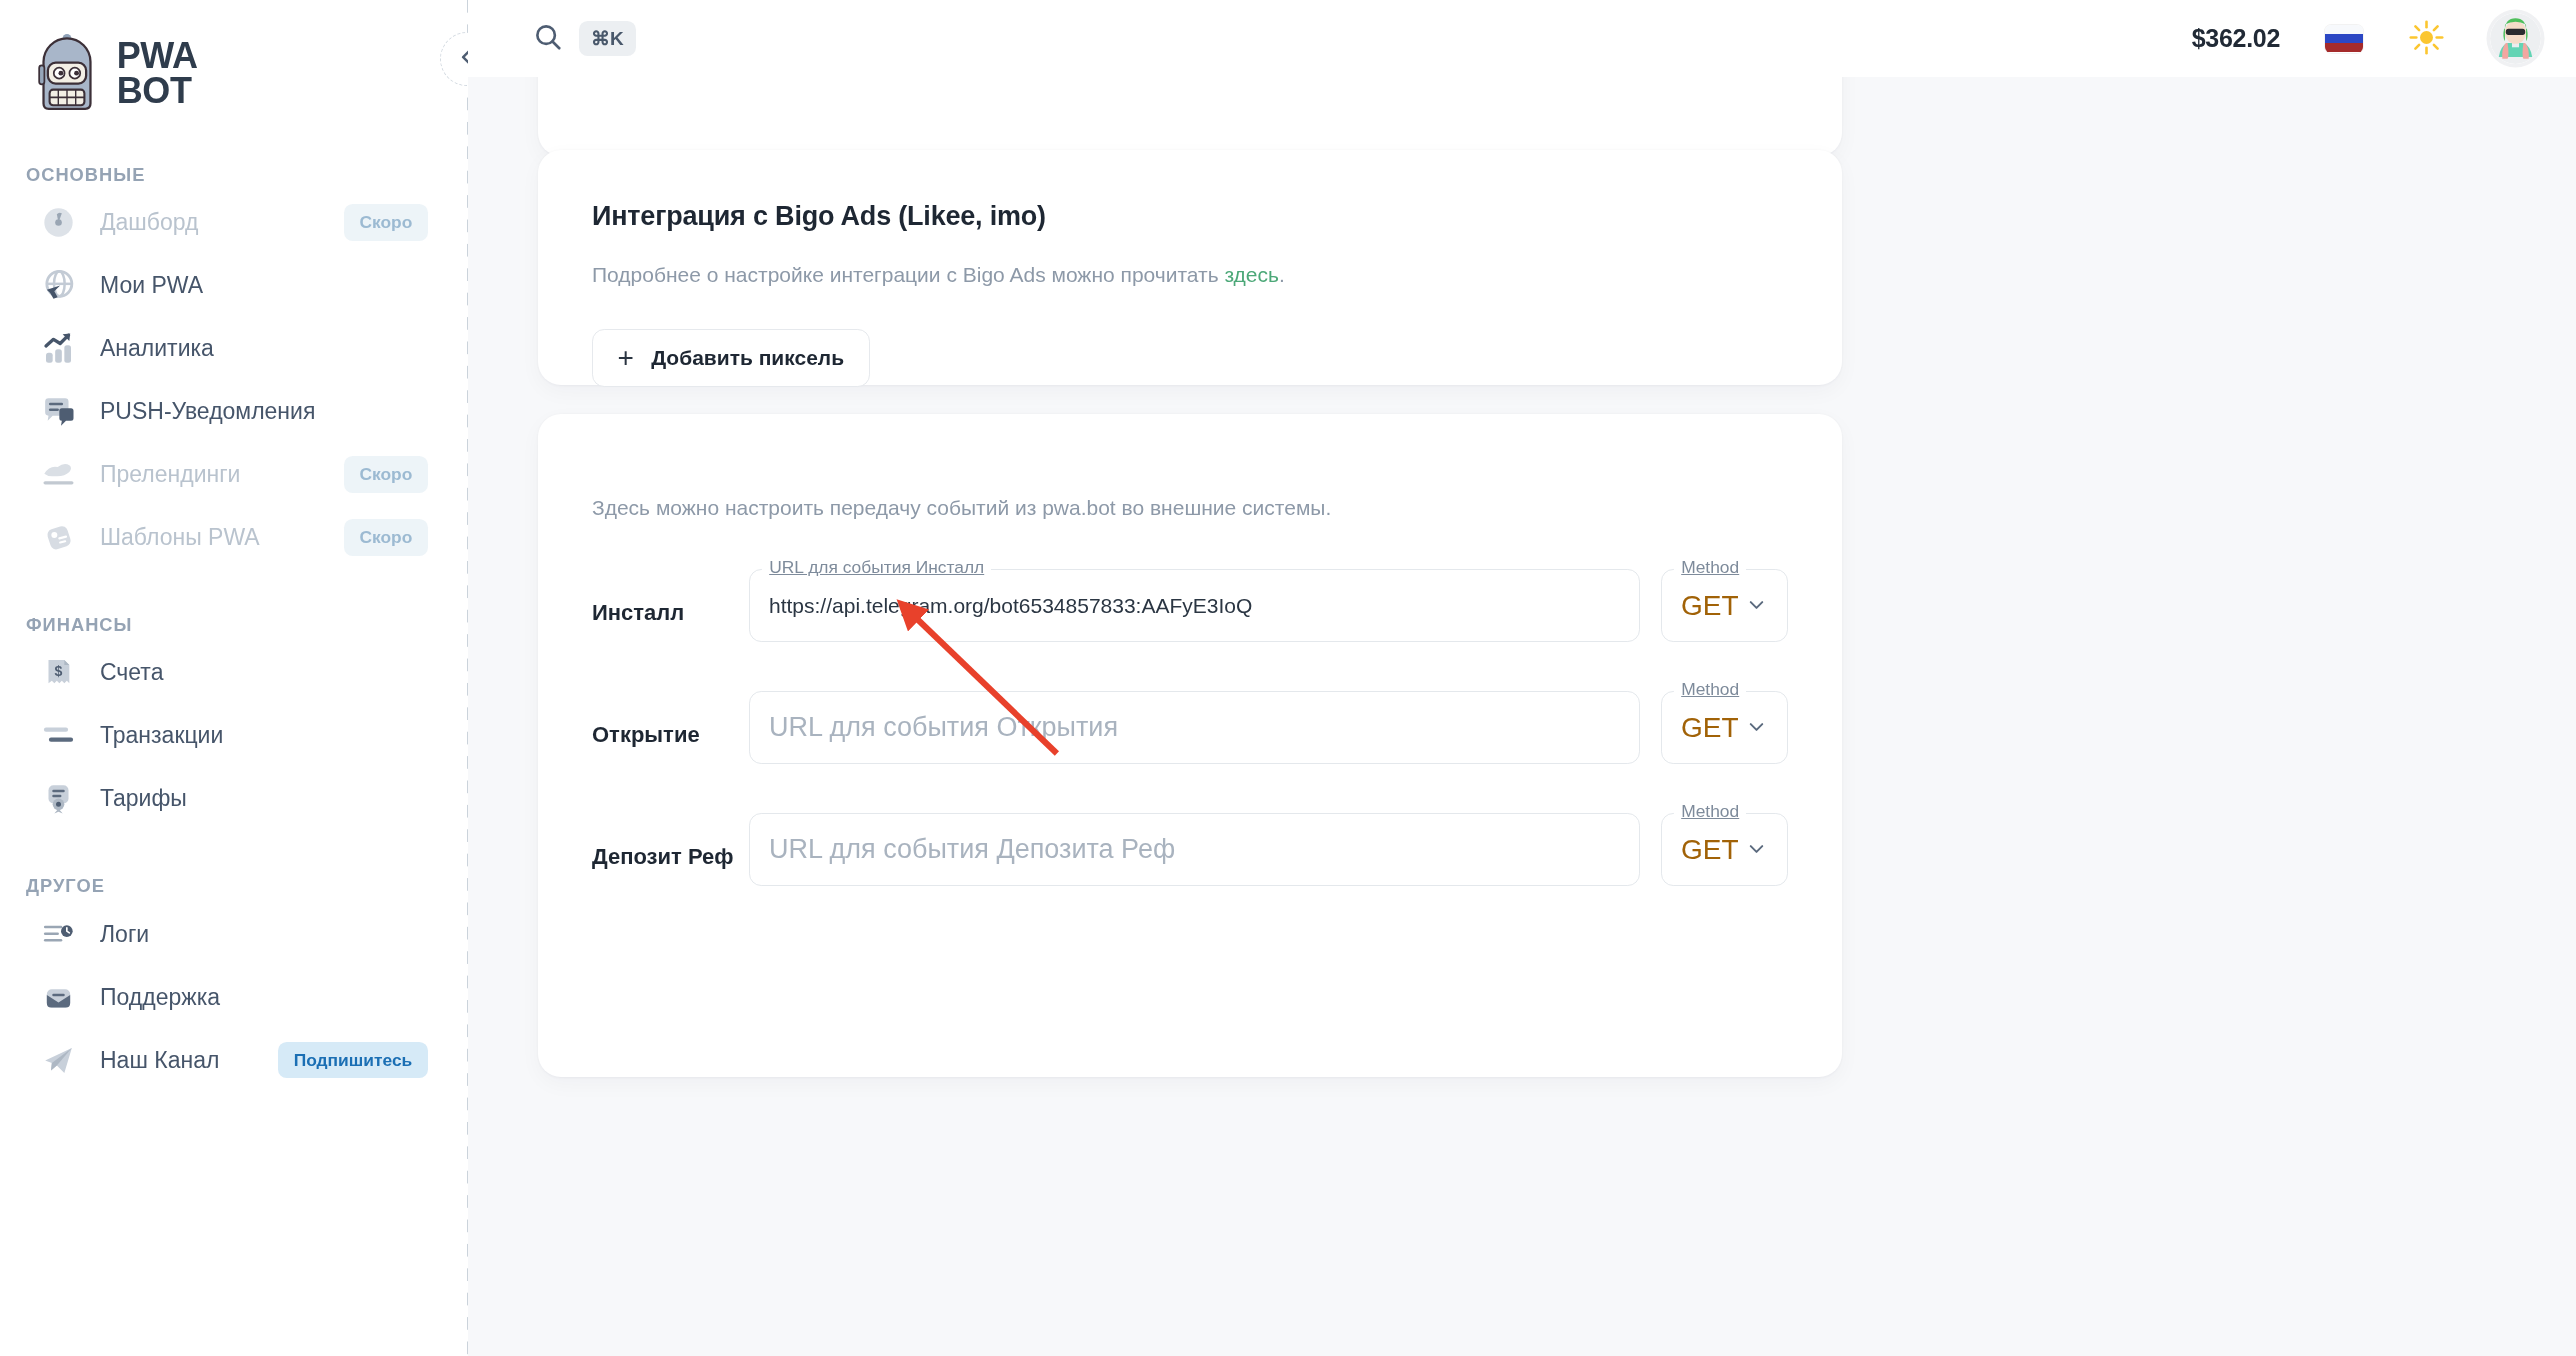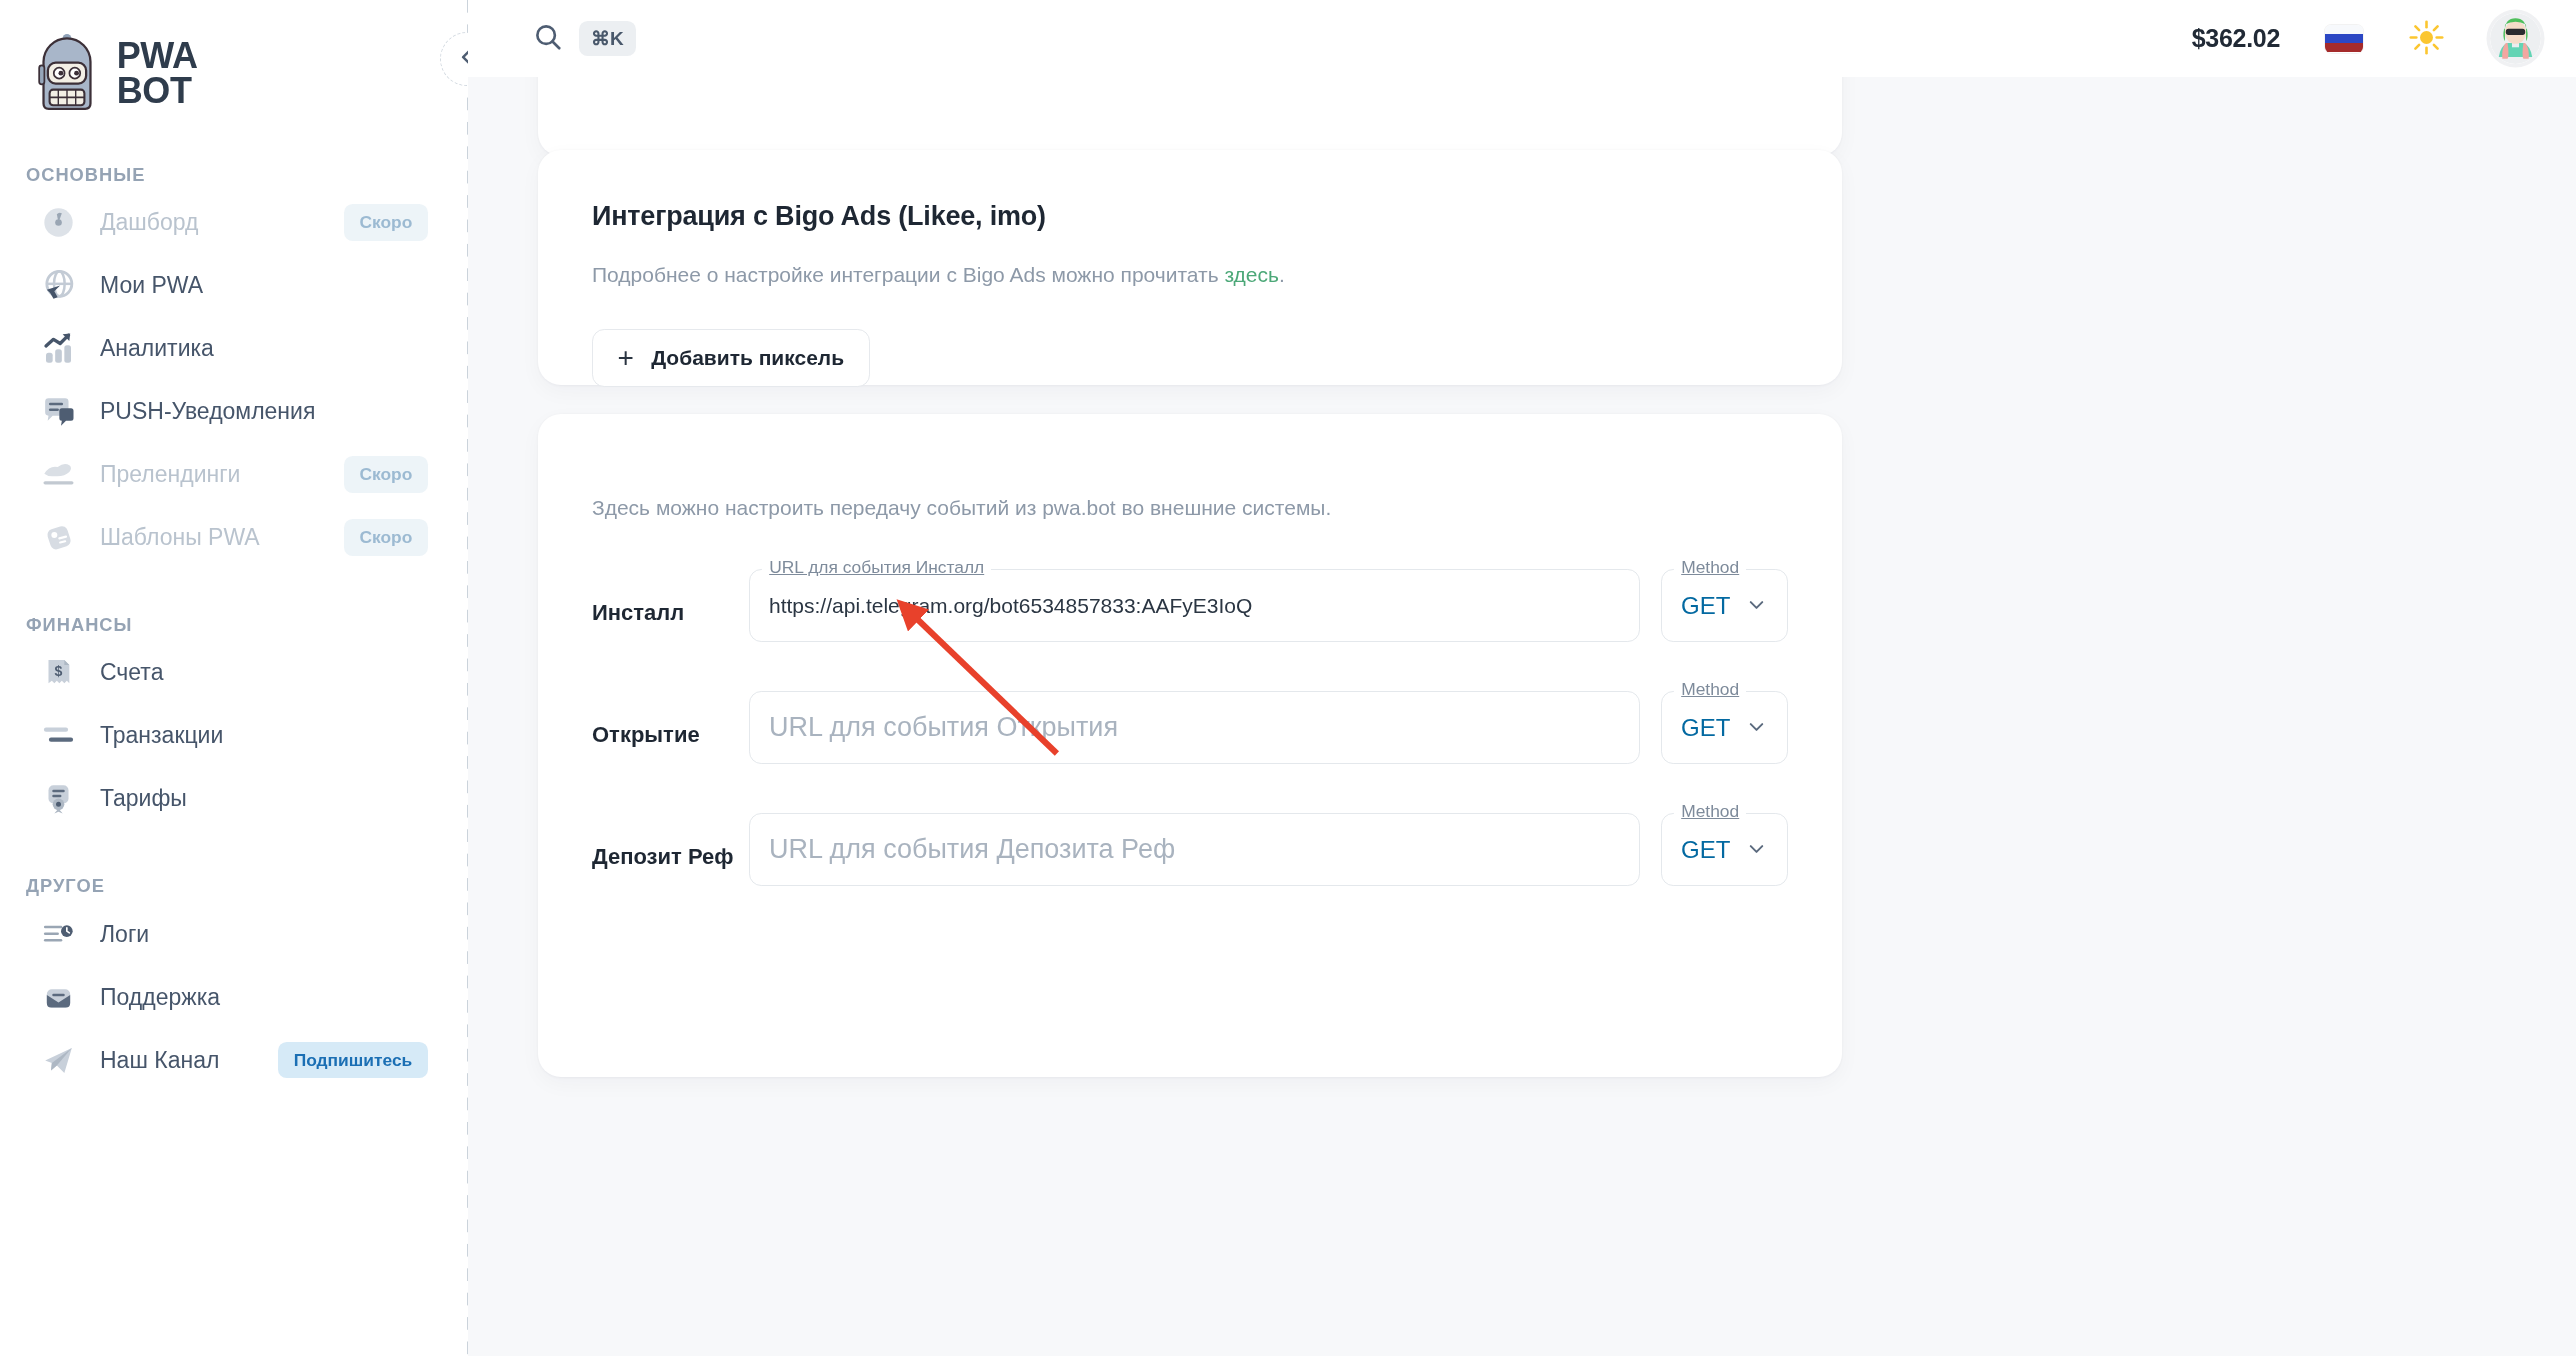--- a/index.html
+++ b/index.html
@@ -130,21 +130,21 @@
     background: #FFFFFF;
   }
   .fieldset > legend {
     position: absolute; top: -11.3px; left: 12.2px; padding: 0 7px;
     background: #FFFFFF; font-size: 17.4px; color: #7E8B9B; line-height: 1; text-decoration: underline;
   }
   .url-field { flex: 1 1 auto; margin-right: 21px; }
   .url-field .val { font-size: 21px; color: #2B3643; white-space: nowrap; overflow: hidden; }
   .url-field .ph { font-size: 27px; color: #A9B3BF; white-space: nowrap; overflow: hidden; }
   .method-field { width: 127px; flex: 0 0 127px; justify-content: space-between; cursor: pointer; }
-  .method-field .val { font-size: 24px; color: #0369a1; }
+  .method-field .val { font-size: 28px; color: #a16207; }
 
   
   .anno { position: absolute; left: 0; top: 0; width: 2576px; height: 1357px; pointer-events: none; z-index: 30; }
 </style>
 </head>
 <body>
 
 <div id="app">
 
   <aside class="sidebar">

